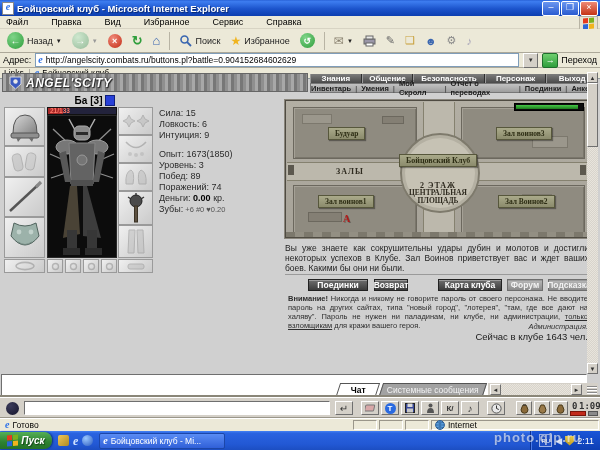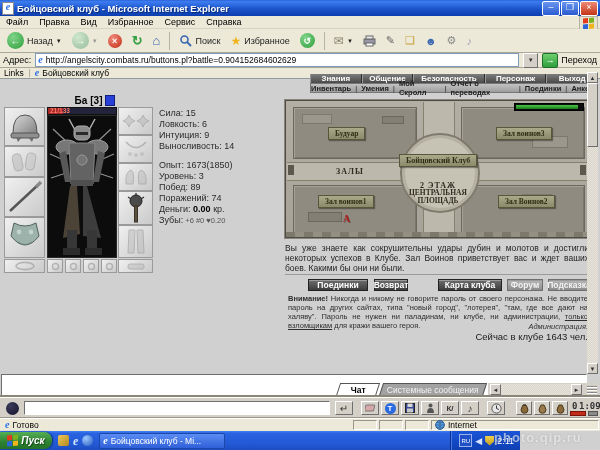--- a/index.html
+++ b/index.html
@@ -9,21 +9,21 @@
   .bi{border:1px solid;border-color:#6f6f6f #fff #fff #6f6f6f;background:#fff;}
   .cen{display:flex;align-items:center;justify-content:center;}
   .row{display:flex;align-items:center;}
   
   .titlebar{left:0;top:0;width:600px;height:16px;background:linear-gradient(180deg,#2a63d8 0%,#3d7df0 10%,#1c54cc 55%,#0c3eb0 100%);color:#fff;display:flex;align-items:center;padding:0 2px;}
   .titlebar .t{font-size:9.5px;font-weight:bold;text-shadow:1px 1px 1px #04246a;flex:1;margin-left:3px;white-space:nowrap;overflow:hidden;}
   .wbtn{width:16px;height:13px;margin-left:1px;border-radius:2px;color:#fff;font-size:9px;line-height:11px;text-align:center;border:1px solid #fff;
     background:linear-gradient(#6a96ef,#2a5bd0);}
   .wbtn.close{background:linear-gradient(#ee8a76,#c43416);}
   
-  .menubar{left:0;top:16px;width:600px;height:13px;background:#ece9d8;border-bottom:1px solid #d8d4c4;display:flex;align-items:center;gap:11px;padding:0 6px;font-size:9px;}
+  .menubar{left:0;top:16px;width:600px;height:13px;background:#ece9d8;border-bottom:1px solid #d8d4c4;display:flex;align-items:center;gap:23px;padding:0 6px;font-size:9px;}
   .brand{position:absolute;right:2px;top:0;width:17px;height:12px;background:#e6e2d2;border:1px solid #b8b4a4;}
   .toolbar{left:0;top:29px;width:600px;height:24px;background:#ece9d8;border-bottom:1px solid #aca899;display:flex;align-items:center;gap:4px;padding:0 4px;}
   .tsep{width:1px;height:18px;background:#b8b4a4;margin:0 2px;}
   .tbtn{display:flex;align-items:center;gap:3px;font-size:9px;color:#222;padding:1px 3px;}
   .circ{width:17px;height:17px;border-radius:50%;display:flex;align-items:center;justify-content:center;color:#fff;font-size:10px;font-weight:bold;}
   .addressbar{left:0;top:53px;width:600px;height:15px;background:#ece9d8;border-bottom:1px solid #aca899;display:flex;align-items:center;padding:0 3px;gap:4px;}
   .addr-input{flex:1;height:12px;background:#fff;border:1px solid #7f9db9;display:flex;align-items:center;font-size:8.5px;padding:0 2px;gap:3px;overflow:hidden;white-space:nowrap;}
   .linksbar{left:0;top:68px;width:600px;height:11px;background:#ece9d8;border-bottom:1px solid #919b9c;display:flex;align-items:center;gap:5px;padding:0 4px;font-size:8.5px;}
   .eicon{font-family:"Liberation Serif",serif;font-style:italic;font-weight:bold;color:#2a6fe8;font-size:10px;line-height:8px;}
   
@@ -47,21 +47,21 @@
   .gbtn.light{background:linear-gradient(#b9b9b9,#8b8b8b);border-color:#6e6e6e;color:#f2f2f2;}
   
   .sbtn{background:#d4d0c8;border:1px solid;border-color:#fff #6f6f6f #6f6f6f #fff;display:flex;align-items:center;justify-content:center;font-size:6px;color:#333;}
   .track{background:repeating-conic-gradient(#e8e4dc 0 25%,#d8d4cc 0 50%) 0 0/2px 2px;}
   
   .tab{height:13px;display:flex;align-items:center;justify-content:center;font-size:8.5px;transform:skewX(-18deg);border:1px solid #555;}
   .tab > span{transform:skewX(18deg);}
   
   .statusbar{left:0;top:418px;width:600px;height:13px;background:#ece9d8;border-top:1px solid #fff;box-shadow:0 -1px 0 #9a968a;display:flex;align-items:stretch;font-size:8.5px;}
   .pane{border:1px solid;border-color:#9a968a #fff #fff #9a968a;margin:1px;display:flex;align-items:center;gap:3px;padding:0 3px;}
-  .taskbar{left:0;top:431px;width:520px;height:19px;background:linear-gradient(#4482f4 0%,#2a63e0 12%,#2258d4 70%,#1c4ec2 100%);display:flex;align-items:center;}
+  .taskbar{left:0;top:431px;width:600px;height:19px;background:linear-gradient(#4482f4 0%,#2a63e0 12%,#2258d4 70%,#1c4ec2 100%);display:flex;align-items:center;}
   .start{height:17px;width:52px;margin:1px 0 1px 0;border-radius:0 8px 8px 0;background:linear-gradient(#55b056,#2d8230 60%,#257128);display:flex;align-items:center;justify-content:center;gap:3px;color:#fff;font-weight:bold;font-style:italic;font-size:10px;text-shadow:1px 1px 1px #14421a;box-shadow:1px 0 2px #0a2a7a;}
   .taskbtn{height:14px;width:118px;margin-left:6px;border-radius:2px;background:linear-gradient(#5a8cf4,#3060d8);border:1px solid #1c46a8;display:flex;align-items:center;gap:3px;padding:0 3px;color:#fff;font-size:8.5px;white-space:nowrap;overflow:hidden;}
   .tray{margin-left:auto;height:19px;background:linear-gradient(#1a55d8,#0e3fb4);border-left:1px solid #0a2f90;box-shadow:inset 1px 0 0 #4a7ae8;display:flex;align-items:center;gap:3px;padding:0 6px 0 8px;color:#fff;font-size:9px;}
   .wm{position:absolute;color:rgba(255,255,255,.6);font-size:13px;font-weight:bold;letter-spacing:1px;pointer-events:none;text-shadow:0 0 2px rgba(0,0,0,.2);}
   .winflag{display:inline-grid;grid-template-columns:5px 5px;grid-template-rows:5px 5px;gap:1px;transform:skewY(-6deg);}
   .winflag i{display:block;}
 </style>
 </head>
 <body>
 
@@ -170,20 +170,27 @@
 
   <div class="abs linksbar">
     <span>Links</span>
     <span style="width:1px;height:8px;background:#b0aca0;"></span>
     <span class="row" style="gap:3px;">
       <span class="eicon">e</span>
       <span>Бойцовский клуб</span>
     </span>
   </div>
 
+  <div class="abs logo" style="left:2px;top:73px;width:306px;height:19px;">
+    <svg width="13" height="14" viewBox="0 0 13 14" style="margin-right:4px;">
+        <path d="M1,1 L12,1 L12,8 Q6.5,13 6.5,13 Q1,8 1,8 Z" fill="#3a5ac0" stroke="#dcdcdc"></path>
+        <circle cx="6.5" cy="5.5" r="2.2" fill="#e8e8e8"></circle>
+      </svg>
+    <span>ANGEL'SCITY</span>
+  </div>
   <div class="abs row" style="left:310px;top:73px;width:288px;height:10px;">
     <span class="nav1cell">Знания</span>
     <span class="nav1cell">Общение</span>
     <span class="nav1cell" style="flex:1.4;">Безопасность</span>
     <span class="nav1cell" style="flex:1.2;">Персонаж</span>
     <span class="nav1cell">Выход</span>
   </div>
   <div class="abs nav2" style="left:310px;top:83px;width:288px;height:10px;">
     <span>Инвентарь</span>
       <span style="color:#555;">|</span>
@@ -338,21 +345,20 @@
   <div class="abs slot" style="left:118px;top:259px;width:35px;height:14px;">
       <svg class="ghost" width="20" height="9" viewBox="0 0 20 9">
         <rect x="2" y="2" width="16" height="5" rx="2" fill="#bcbcbc" stroke="#8a8a8a"></rect>
       </svg>
     </div>
 
   <div class="abs" style="left:159px;top:108px;width:122px;font-size:9px;">
     <div class="statline"><span>Сила:</span> <span>15</span></div>
     <div class="statline"><span>Ловкость:</span> <span>6</span></div>
     <div class="statline"><span>Интуиция:</span> <span>9</span></div>
-    <div class="statline"><span>Выносливость:</span> <span>14</span></div>
     <div style="height:8px;"></div>
     <div class="statline"><span>Опыт:</span> <span>1673(1850)</span></div>
     <div class="statline"><span>Уровень:</span> <span>3</span></div>
     <div class="statline"><span>Побед:</span> <span>89</span></div>
     <div class="statline"><span>Поражений:</span> <span>74</span></div>
     <div class="statline"><span>Деньги:</span> <b style="color:#000;">0.00</b> <span>кр.</span></div>
     <div class="statline" style="font-size:7.5px;"><span style="font-size:9px;">Зубы:</span> <span style="color:#555;">+6 #0 ♥0.20</span></div>
   </div>
 
   <div class="abs map">

